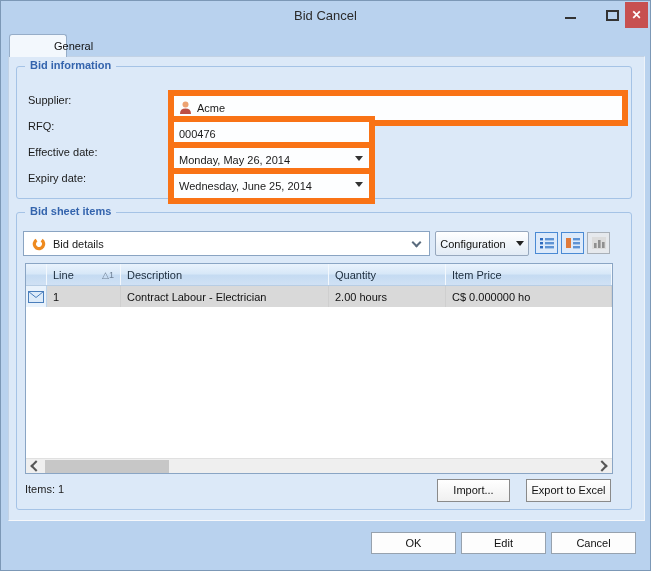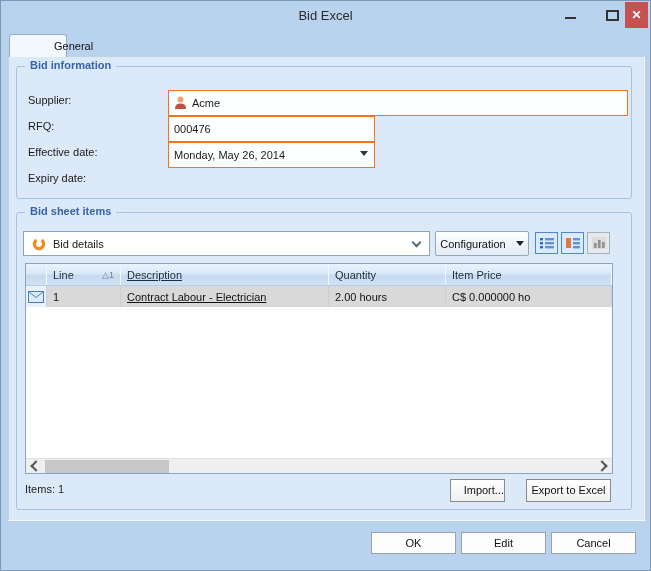--- a/index.html
+++ b/index.html
@@ -28,21 +28,21 @@
     background:#dce9f8;border:1px solid #c2d2e5;border-bottom-color:#f6f8fb;border-right-color:#eef3f9;z-index:2;}
   
   .group{position:absolute;border:1px solid #a5c3e6;border-radius:3px;}
   .group-legend{position:absolute;top:-8px;left:8px;padding:0 5px;background:#dce9f8;
     font-weight:bold;color:#3464ad;}
   .g1{left:7px;top:9px;width:616px;height:133px;}
   .g2{left:7px;top:155px;width:616px;height:298px;}
   
   .flabel{position:absolute;left:11px;height:21px;line-height:21px;}
   .field{position:absolute;left:151px;height:21px;background:#fdfeff;
-    border:1px solid #f97316;display:flex;align-items:center;padding:12px 5px;gap:5px;overflow:hidden;}
+    border:6px solid #f97316;display:flex;align-items:center;padding:12px 5px;gap:5px;overflow:hidden;}
   .combo .arrow{position:absolute;right:6px;top:8px;width:0;height:0;
     border-left:4px solid transparent;border-right:4px solid transparent;border-top:5px solid #333;}
   .r1{top:23px;} .r2{top:49px;} .r3{top:75px;} .r4{top:101px;}
   .w-wide{width:460px;} .w-med{width:207px;}
   
   .viewsel{position:absolute;left:6px;top:18px;width:407px;height:25px;background:#fff;
     border:1px solid #8aa4c2;display:flex;align-items:center;padding:0 8px;gap:7px;}
   .viewsel .chev{position:absolute;right:9px;top:7px;width:7px;height:7px;
     border-right:2px solid #5a6b7d;border-bottom:2px solid #5a6b7d;transform:rotate(45deg);}
   .cfgbtn{position:absolute;left:418px;top:18px;width:94px;height:25px;
@@ -55,49 +55,49 @@
   .ib1{left:518px;} .ib2{left:544px;} .ib3{left:570px;}
   
   .table{position:absolute;left:8px;top:50px;width:588px;height:211px;background:#fff;
     border:1px solid #8aa5c4;overflow:hidden;}
   .thead{display:flex;height:22px;background:linear-gradient(#eaf3fd 0%,#d8e8f8 45%,#c5dbf2 55%,#d0e1f4 100%);
     border-bottom:1px solid #b7cde4;color:#203040;}
   .trow{display:flex;height:21px;}
   .tc{flex:none;padding:0 6px;display:flex;align-items:center;overflow:hidden;white-space:nowrap;}
   .thead .tc{border-right:1px solid #f3f8fd;}
   .c0{width:21px;padding:0;justify-content:center;}
-  .c1{width:74px;text-align:center;} .c2{width:208px;text-decoration:underline;} .c3{width:117px;} .c4{flex:1;}
+  .c1{width:74px;text-align:center;} .c2{width:208px;} .c3{width:117px;} .c4{flex:1;}
   .trow .tc{background:#d9d9d9;border-right:1px solid #cfcfcf;color:#111;}
   .trow .c0{background:#e9f2fb;border-right:1px solid #bcd3ea;}
   .sort{margin-left:auto;font-size:9px;color:#6d7f94;}
   
   .hscroll{position:absolute;left:0;right:0;bottom:0;height:15px;background:#efefef;border-top:1px solid #e0e0e0;}
   .harrow{position:absolute;top:3px;width:8px;height:8px;border-left:2px solid #555;border-bottom:2px solid #555;}
   .harrow.left{left:6px;transform:rotate(45deg);}
   .harrow.right{right:6px;transform:rotate(225deg);}
   .hthumb{position:absolute;left:19px;top:1px;width:124px;height:13px;background:#c7c7c7;}
   
   .items-count{position:absolute;left:8px;top:270px;color:#222;}
   .gbtn{position:absolute;top:266px;height:23px;background:linear-gradient(#ffffff,#f0f0f0);
     border:1px solid #8a8a8a;text-align:center;line-height:21px;color:#111;}
   .gbtn.disabled{background:#e4ebf4;border-color:#c2cdda;color:#a9b4c2;}
-  .b-new{left:354px;width:70px;} .b-import{left:433px;width:55px;text-align:right;} .b-export{left:509px;width:85px;}
+  .b-new{left:354px;width:70px;} .b-import{left:420px;width:73px;} .b-export{left:509px;width:85px;}
   
   .dbtn{position:absolute;top:531px;width:85px;height:22px;background:#fdfdfd;
     border:1px solid #97a2ae;text-align:center;line-height:20px;color:#111;z-index:3;}
   .b-ok{left:370px;} .b-edit{left:460px;} .b-cancel{left:550px;}
   .icon-inline{flex:none;display:inline-flex;}
 </style>
 </head>
 <body>
 
 <div class="window">
 
   <div class="titlebar">
-    <div class="title">Bid Excel</div>
+    <div class="title">Bid Cancel</div>
     <div class="btn-min">
         <span class="dash"></span>
       </div>
     <div class="btn-max">
         <span class="box"></span>
       </div>
     <div class="btn-close"><span>✕</span></div>
   </div>
 
   <div class="tab">General</div>
@@ -122,20 +122,24 @@
         <span>000476</span>
       </div>
 
       <span class="flabel r3">Effective date:</span>
       <div class="field combo w-med r3">
         <span>Monday, May 26, 2014</span>
         <span class="arrow"></span>
       </div>
 
       <span class="flabel r4">Expiry date:</span>
+      <div class="field combo w-med r4">
+        <span>Wednesday, June 25, 2014</span>
+        <span class="arrow"></span>
+      </div>
     </div>
 
     <div class="group g2">
       <span class="group-legend">Bid sheet items</span>
 
       <div class="viewsel">
         <span class="icon-inline">
           <svg width="14" height="14" viewBox="0 0 14 14">
               <circle cx="7" cy="7" r="4.6" fill="none" stroke="#ee8a1f" stroke-width="3.4" stroke-dasharray="23 7" transform="rotate(-55 7 7)"></circle>
             </svg>

